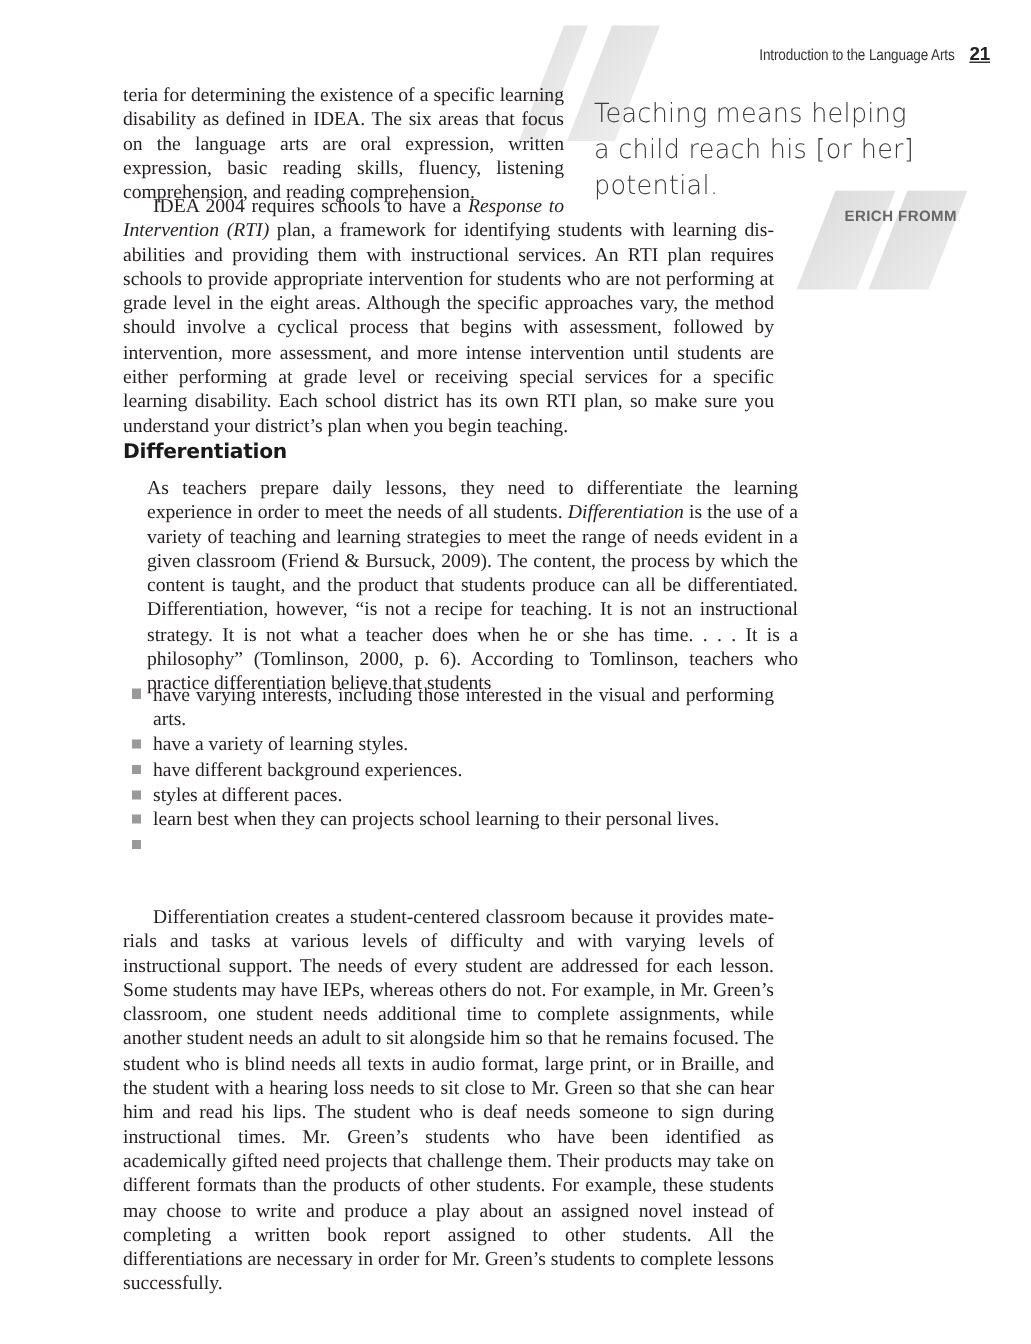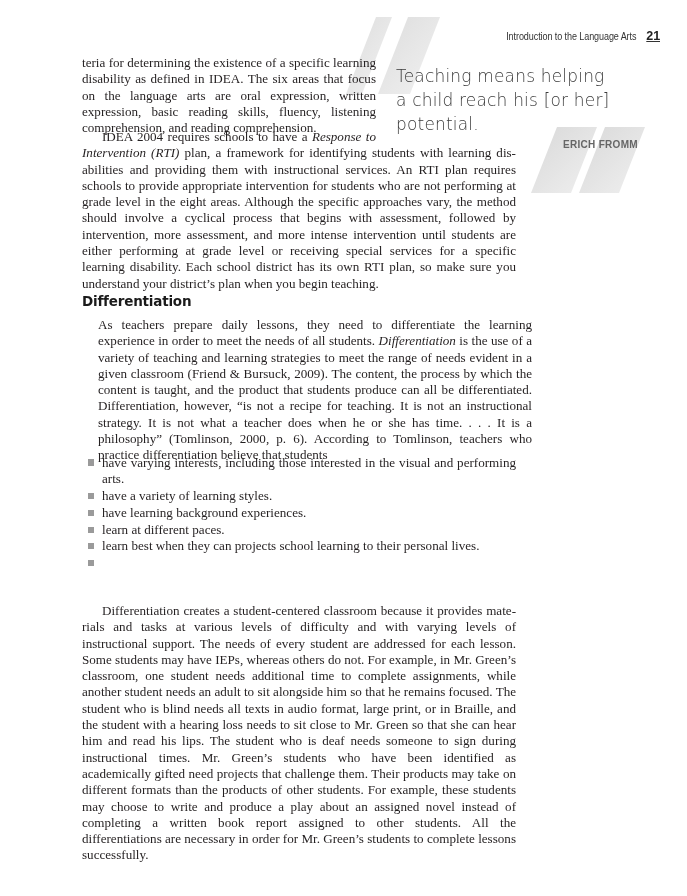--- a/index.html
+++ b/index.html
@@ -98,21 +98,21 @@
   <p><span>As teachers prepare daily lessons, they need to differentiate the learning experience in order to meet the needs of all students. </span><em>Differentiation</em><span> is the use of a variety of teaching and learning strategies to meet the range of needs evident in a given class­room (Friend &amp; Bursuck, 2009). The content, the process by which the content is taught, and the product that students produce can all be differentiated. Differentia­tion, however, “is not a recipe for teaching. It is not an instructional strategy. It is not what a teacher does when he or she has time. . . . It is a philosophy” (Tom­linson, 2000, p. 6). According to Tomlinson, teachers who practice differentiation believe that students</span></p>
 </div>
 
 <ul class="bullets">
   <li><span class="bullet"></span></li>
   <li>
       <span class="bullet"></span>
       <span style="display:block; text-align:justify;">have varying interests, including those interested in the visual and perform­ing arts.</span>
     </li>
   <li><span class="bullet"></span><span>have a variety of learning styles.</span></li>
-  <li><span class="bullet"></span><span>have learning background experiences.</span></li>
-  <li><span class="bullet"></span><span>learn at different paces.</span></li>
+  <li><span class="bullet"></span><span>have different background experiences.</span></li>
+  <li><span class="bullet"></span><span>styles at different paces.</span></li>
   <li><span class="bullet"></span><span>learn best when they can projects school learning to their personal lives.</span></li>
   <li><span class="bullet"></span></li>
 </ul>
 
 <div class="col block4">
   <p class="indent">Differentiation creates a student-centered classroom because it provides mate­rials and tasks at various levels of difficulty and with varying levels of instructional support. The needs of every student are addressed for each lesson. Some students may have IEPs, whereas others do not. For example, in Mr. Green’s classroom, one student needs additional time to complete assignments, while another student needs an adult to sit alongside him so that he remains focused. The student who is blind needs all texts in audio format, large print, or in Braille, and the student with a hearing loss needs to sit close to Mr. Green so that she can hear him and read his lips. The student who is deaf needs someone to sign during instructional times. Mr. Green’s students who have been identified as academically gifted need projects that challenge them. Their products may take on different formats than the products of other students. For example, these students may choose to write and produce a play about an assigned novel instead of completing a written book report assigned to other students. All the differentiations are necessary in order for Mr. Green’s students to complete lessons successfully.</p>
 </div>
 
 </body></html>

